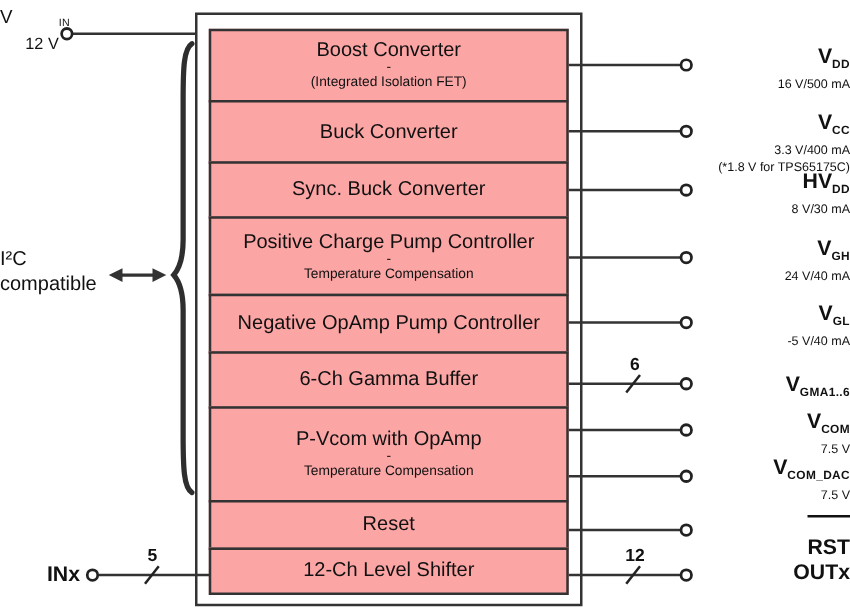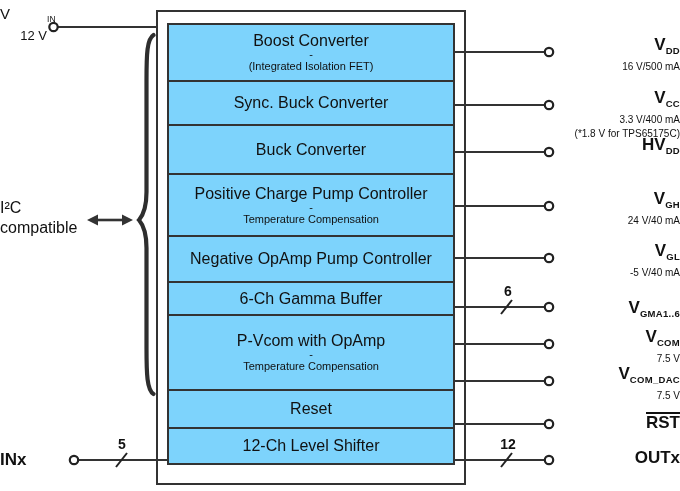--- a/index.html
+++ b/index.html
@@ -8,45 +8,45 @@
     font-family:"Liberation Sans", sans-serif; color:#111; overflow:hidden;
   }
   svg.overlay { position:absolute; left:0; top:0; width:680px; height:491px; z-index:5; pointer-events:none; }
 
   .outer-box {
     position:absolute; left:156px; top:10px; width:310px; height:475px;
     border:2px solid #333; box-sizing:border-box; background:transparent; z-index:2;
   }
   .stack { position:absolute; left:167px; top:23px; width:288px; z-index:3; }
   .blk {
-    box-sizing:border-box; border:2px solid #333; background:#7dd3fc;
+    box-sizing:border-box; border:2px solid #333; background:#fca5a5;
     display:flex; flex-direction:column; align-items:center; justify-content:center;
     text-align:center;
   }
   .blk + .blk { margin-top:-2px; }
   .blk .t   { font-size:16px; line-height:18px; color:#111; }
   .blk .sep { font-size:11px; line-height:9px; color:#111; }
   .blk .sub { font-size:11px; line-height:14px; color:#111; }
 
   .out { position:absolute; left:528px; width:152px; text-align:right; z-index:4; }
   .out .name { font-size:17px; font-weight:bold; line-height:19px; white-space:nowrap; }
   .sb  { font-size:9.5px; font-weight:bold; vertical-align:-4px; letter-spacing:0.3px; }
   .out .val { font-size:10px; line-height:13.5px; }
-  .overbar { display:inline-block; border-top:2.5px solid #111; padding-top:1px; line-height:16px; }
+  .overbar { display:inline-block; border-top:2.5px solid #111; padding-top:16px; line-height:16px; }
   .bigname { font-size:18px; }
 
   .vin { position:absolute; left:0; top:5px; width:47px; text-align:right; z-index:4; }
   .vin-name { font-size:15px; line-height:17px; }
   .sb2 { font-size:8.5px; vertical-align:-3px; letter-spacing:0.2px;padding-left:37px; }
   .vin-val { font-size:13px; line-height:15px; }
 
   .i2c { position:absolute; left:0; top:198px; width:112px; text-align:left;
          font-size:16px; line-height:20px; z-index:4; }
 
-  .inx { position:absolute; left:0; top:450px; width:64px; text-align:left;
+  .inx { position:absolute; left:0; top:450px; width:64px; text-align:right;
          font-size:17px; font-weight:bold; z-index:4; }
 
   .busnum { position:absolute; width:30px; text-align:center; font-weight:bold;
             font-size:14px; line-height:15px; z-index:6; }
 </style>
 </head>
 <body>
 
 <div class="stage">
 
@@ -93,35 +93,35 @@
   </svg>
 
   <div class="outer-box"></div>
 
   <div class="stack">
     <div class="blk" style="height:59px">
       <div class="t">Boost Converter</div>
       <div class="sep">-</div>
       <div class="sub">(Integrated Isolation FET)</div>
     </div>
+    <div class="blk" style="height:51px">
+      <div class="t">Buck Converter</div>
+    </div>
     <div class="blk" style="height:46px">
       <div class="t">Sync. Buck Converter</div>
-    </div>
-    <div class="blk" style="height:51px">
-      <div class="t">Buck Converter</div>
     </div>
     <div class="blk" style="height:64px">
       <div class="t">Positive Charge Pump Controller</div>
       <div class="sep">-</div>
       <div class="sub">Temperature Compensation</div>
     </div>
     <div class="blk" style="height:48px">
       <div class="t">Negative OpAmp Pump Controller</div>
     </div>
-    <div class="blk" style="height:35px">
+    <div class="blk" style="height:46px">
       <div class="t">6-Ch Gamma Buffer</div>
     </div>
     <div class="blk" style="height:77px">
       <div class="t">P-Vcom with OpAmp</div>
       <div class="sep">-</div>
       <div class="sub">Temperature Compensation</div>
     </div>
     <div class="blk" style="height:40px">
       <div class="t">Reset</div>
     </div>
@@ -150,20 +150,21 @@
     <div class="name"><span>V</span><span class="sb">DD</span></div>
     <div class="val">16 V/500 mA</div>
   </div>
   <div class="out" style="top:88px">
     <div class="name"><span>V</span><span class="sb">CC</span></div>
     <div class="val">3.3 V/400 mA</div>
     <div class="val">(*1.8 V for TPS65175C)</div>
   </div>
   <div class="out" style="top:135px">
     <div class="name"><span>HV</span><span class="sb">DD</span></div>
+    <div class="val">8 V/30 mA</div>
   </div>
   <div class="out" style="top:189px">
     <div class="name"><span>V</span><span class="sb">GH</span></div>
     <div class="val">24 V/40 mA</div>
   </div>
   <div class="out" style="top:241px">
     <div class="name"><span>V</span><span class="sb">GL</span></div>
     <div class="val">-5 V/40 mA</div>
   </div>
   <div class="out" style="top:298px">

